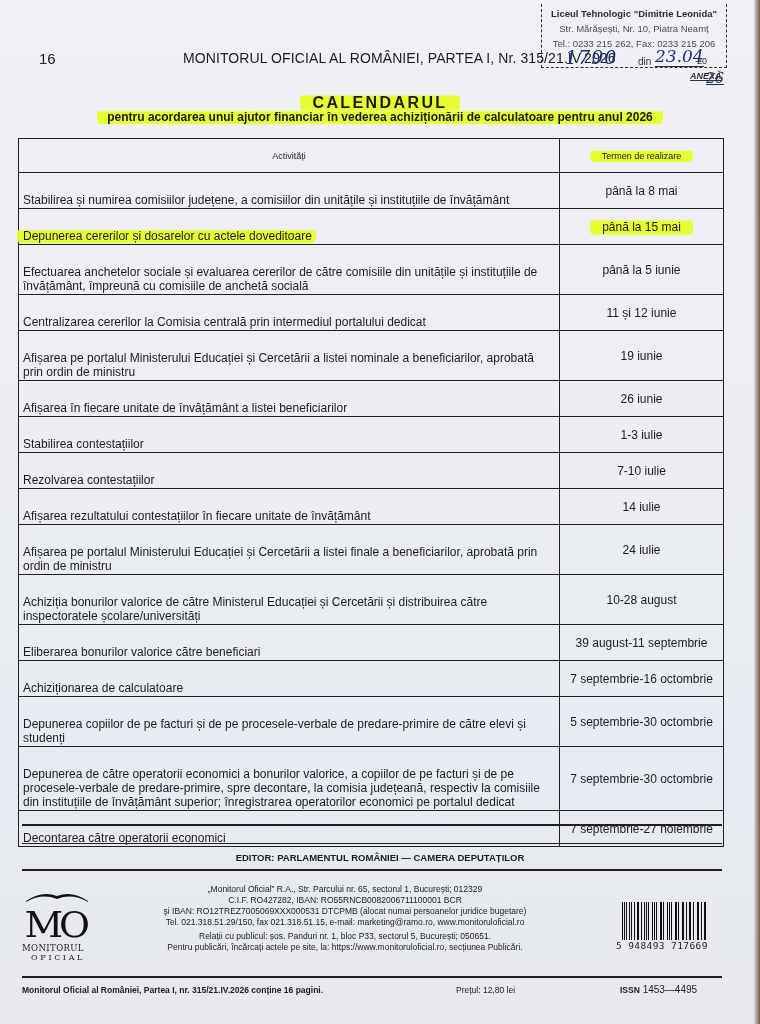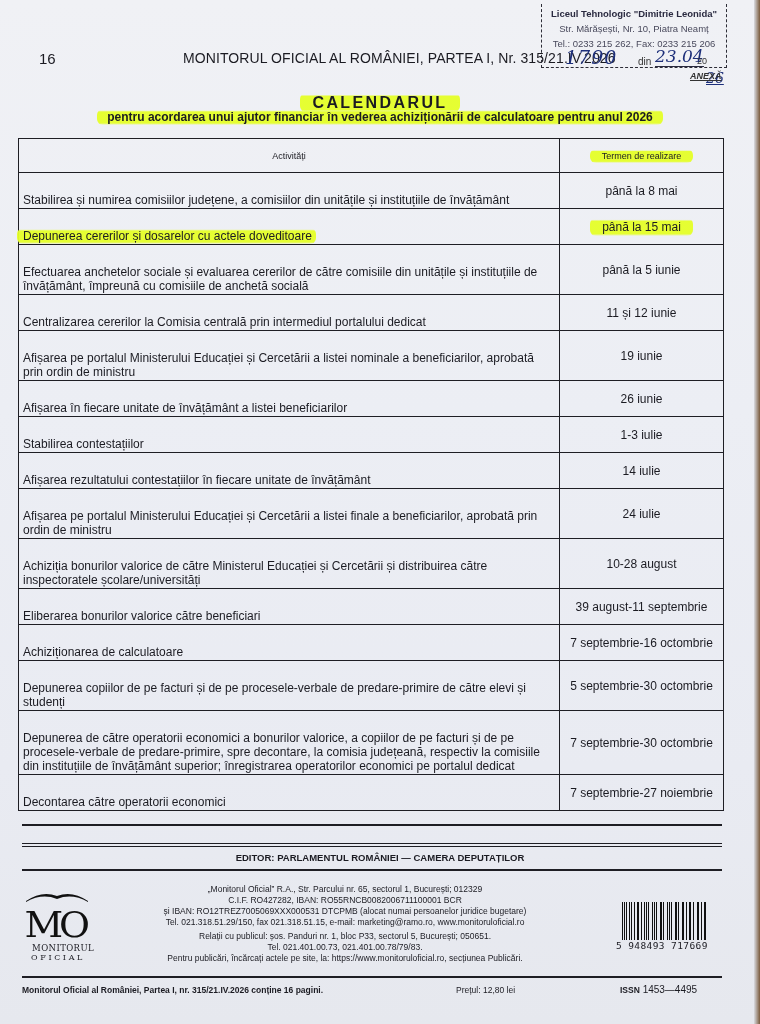--- a/index.html
+++ b/index.html
@@ -54,21 +54,21 @@
   .tbl td.term { padding: 2px 2px 1px; text-align: center; }
   .tbl th .hl, .tbl td .hl { padding: 2px 12px; border-radius: 6px; }
   .tbl td.act .hl { padding: 1px 4px 1px 0; margin-left: -6px; padding-left: 6px; }
 
   
   .rule { position: absolute; left: 22px; width: 700px; background: #1e1e24; }
   .editor { position: absolute; left: 0; width: 760px; top: 852px; text-align: center; font-size: 9.5px; font-weight: bold; }
   .logo { position: absolute; left: 22px; top: 890px; width: 72px; height: 70px; }
   .logo-mo { position: absolute; left: 4px; top: 14px; font-family: "DejaVu Serif", serif; font-size: 36px; color: #111; letter-spacing: -4px; transform: scaleX(1.05); }
   .logo-book { position: absolute; left: 2px; top: 0; width: 66px; height: 12px; }
-  .logo-name1 { position: absolute; left: 0; top: 53px; width: 72px; text-align: right; font-family: "DejaVu Serif", serif; font-size: 8.5px; letter-spacing: 0.4px; }
+  .logo-name1 { position: absolute; left: 0; top: 53px; width: 72px; text-align: left; font-family: "DejaVu Serif", serif; font-size: 8.5px; letter-spacing: 0.4px; }
   .logo-name2 { position: absolute; left: 0; top: 63px; width: 72px; text-align: center; font-family: "DejaVu Serif", serif; font-size: 8px; letter-spacing: 2.6px; }
   .pub { position: absolute; left: 95px; width: 500px; text-align: center; font-size: 8.5px; line-height: 11px; }
   .pub-a { top: 884px; }
   .pub-b { top: 931px; }
   .barcode { position: absolute; left: 622px; top: 902px; width: 86px; height: 38px; display: flex; align-items: stretch; }
   .barcode i { display: block; background: #111; height: 100%; }
   .barcode-num { position: absolute; left: 616px; top: 940px; font-size: 9.5px; letter-spacing: 0.4px; font-family: "DejaVu Sans Mono", monospace; }
   .bottom-left { position: absolute; left: 22px; top: 985px; font-size: 8.5px; font-weight: bold; }
   .bottom-price { position: absolute; left: 456px; top: 985px; font-size: 8.5px; }
   .bottom-issn { position: absolute; left: 620px; top: 984px; font-size: 10px; }
@@ -131,20 +131,24 @@
       </tr>
       <tr>
         <td class="act"><span>Afișarea în fiecare unitate de învățământ a listei beneficiarilor</span></td>
         <td class="term"><span>26 iunie</span></td>
       </tr>
       <tr>
         <td class="act"><span>Stabilirea contestațiilor</span></td>
         <td class="term"><span>1-3 iulie</span></td>
       </tr>
       <tr>
+        <td class="act"><span>Rezolvarea contestațiilor</span></td>
+        <td class="term"><span>7-10 iulie</span></td>
+      </tr>
+      <tr>
         <td class="act"><span>Afișarea rezultatului contestațiilor în fiecare unitate de învățământ</span></td>
         <td class="term"><span>14 iulie</span></td>
       </tr>
       <tr>
         <td class="act"><span>Afișarea pe portalul Ministerului Educației și Cercetării a listei finale a beneficiarilor, aprobată prin ordin de ministru</span></td>
         <td class="term"><span>24 iulie</span></td>
       </tr>
       <tr>
         <td class="act"><span>Achiziția bonurilor valorice de către Ministerul Educației și Cercetării și distribuirea către inspectoratele școlare/universități</span></td>
         <td class="term"><span>10-28 august</span></td>
@@ -188,21 +192,20 @@
 </div>
 
 <div class="pub pub-a">
   <div>„Monitorul Oficial” R.A., Str. Parcului nr. 65, sectorul 1, București; 012329</div>
   <div>C.I.F. RO427282, IBAN: RO55RNCB0082006711100001 BCR</div>
   <div>și IBAN: RO12TREZ7005069XXX000531 DTCPMB (alocat numai persoanelor juridice bugetare)</div>
   <div>Tel. 021.318.51.29/150, fax 021.318.51.15, e-mail: marketing@ramo.ro, www.monitoruloficial.ro</div>
 </div>
 <div class="pub pub-b">
   <div>Relații cu publicul: șos. Panduri nr. 1, bloc P33, sectorul 5, București; 050651.</div>
-  <div>Tel. 021.401.00.73, 021.401.00.78/79/83.</div>
   <div>Pentru publicări, încărcați actele pe site, la: https://www.monitoruloficial.ro, secțiunea Publicări.</div>
 </div>
 
 <div class="barcode" id="barcode">
     <i style="width: 2px; margin-right: 1px;"></i>
     <i style="width: 1px; margin-right: 2px;"></i>
     <i style="width: 1px; margin-right: 3px;"></i>
     <i style="width: 2px; margin-right: 1px;"></i>
     <i style="width: 3px; margin-right: 2px;"></i>
     <i style="width: 1px; margin-right: 3px;"></i>

